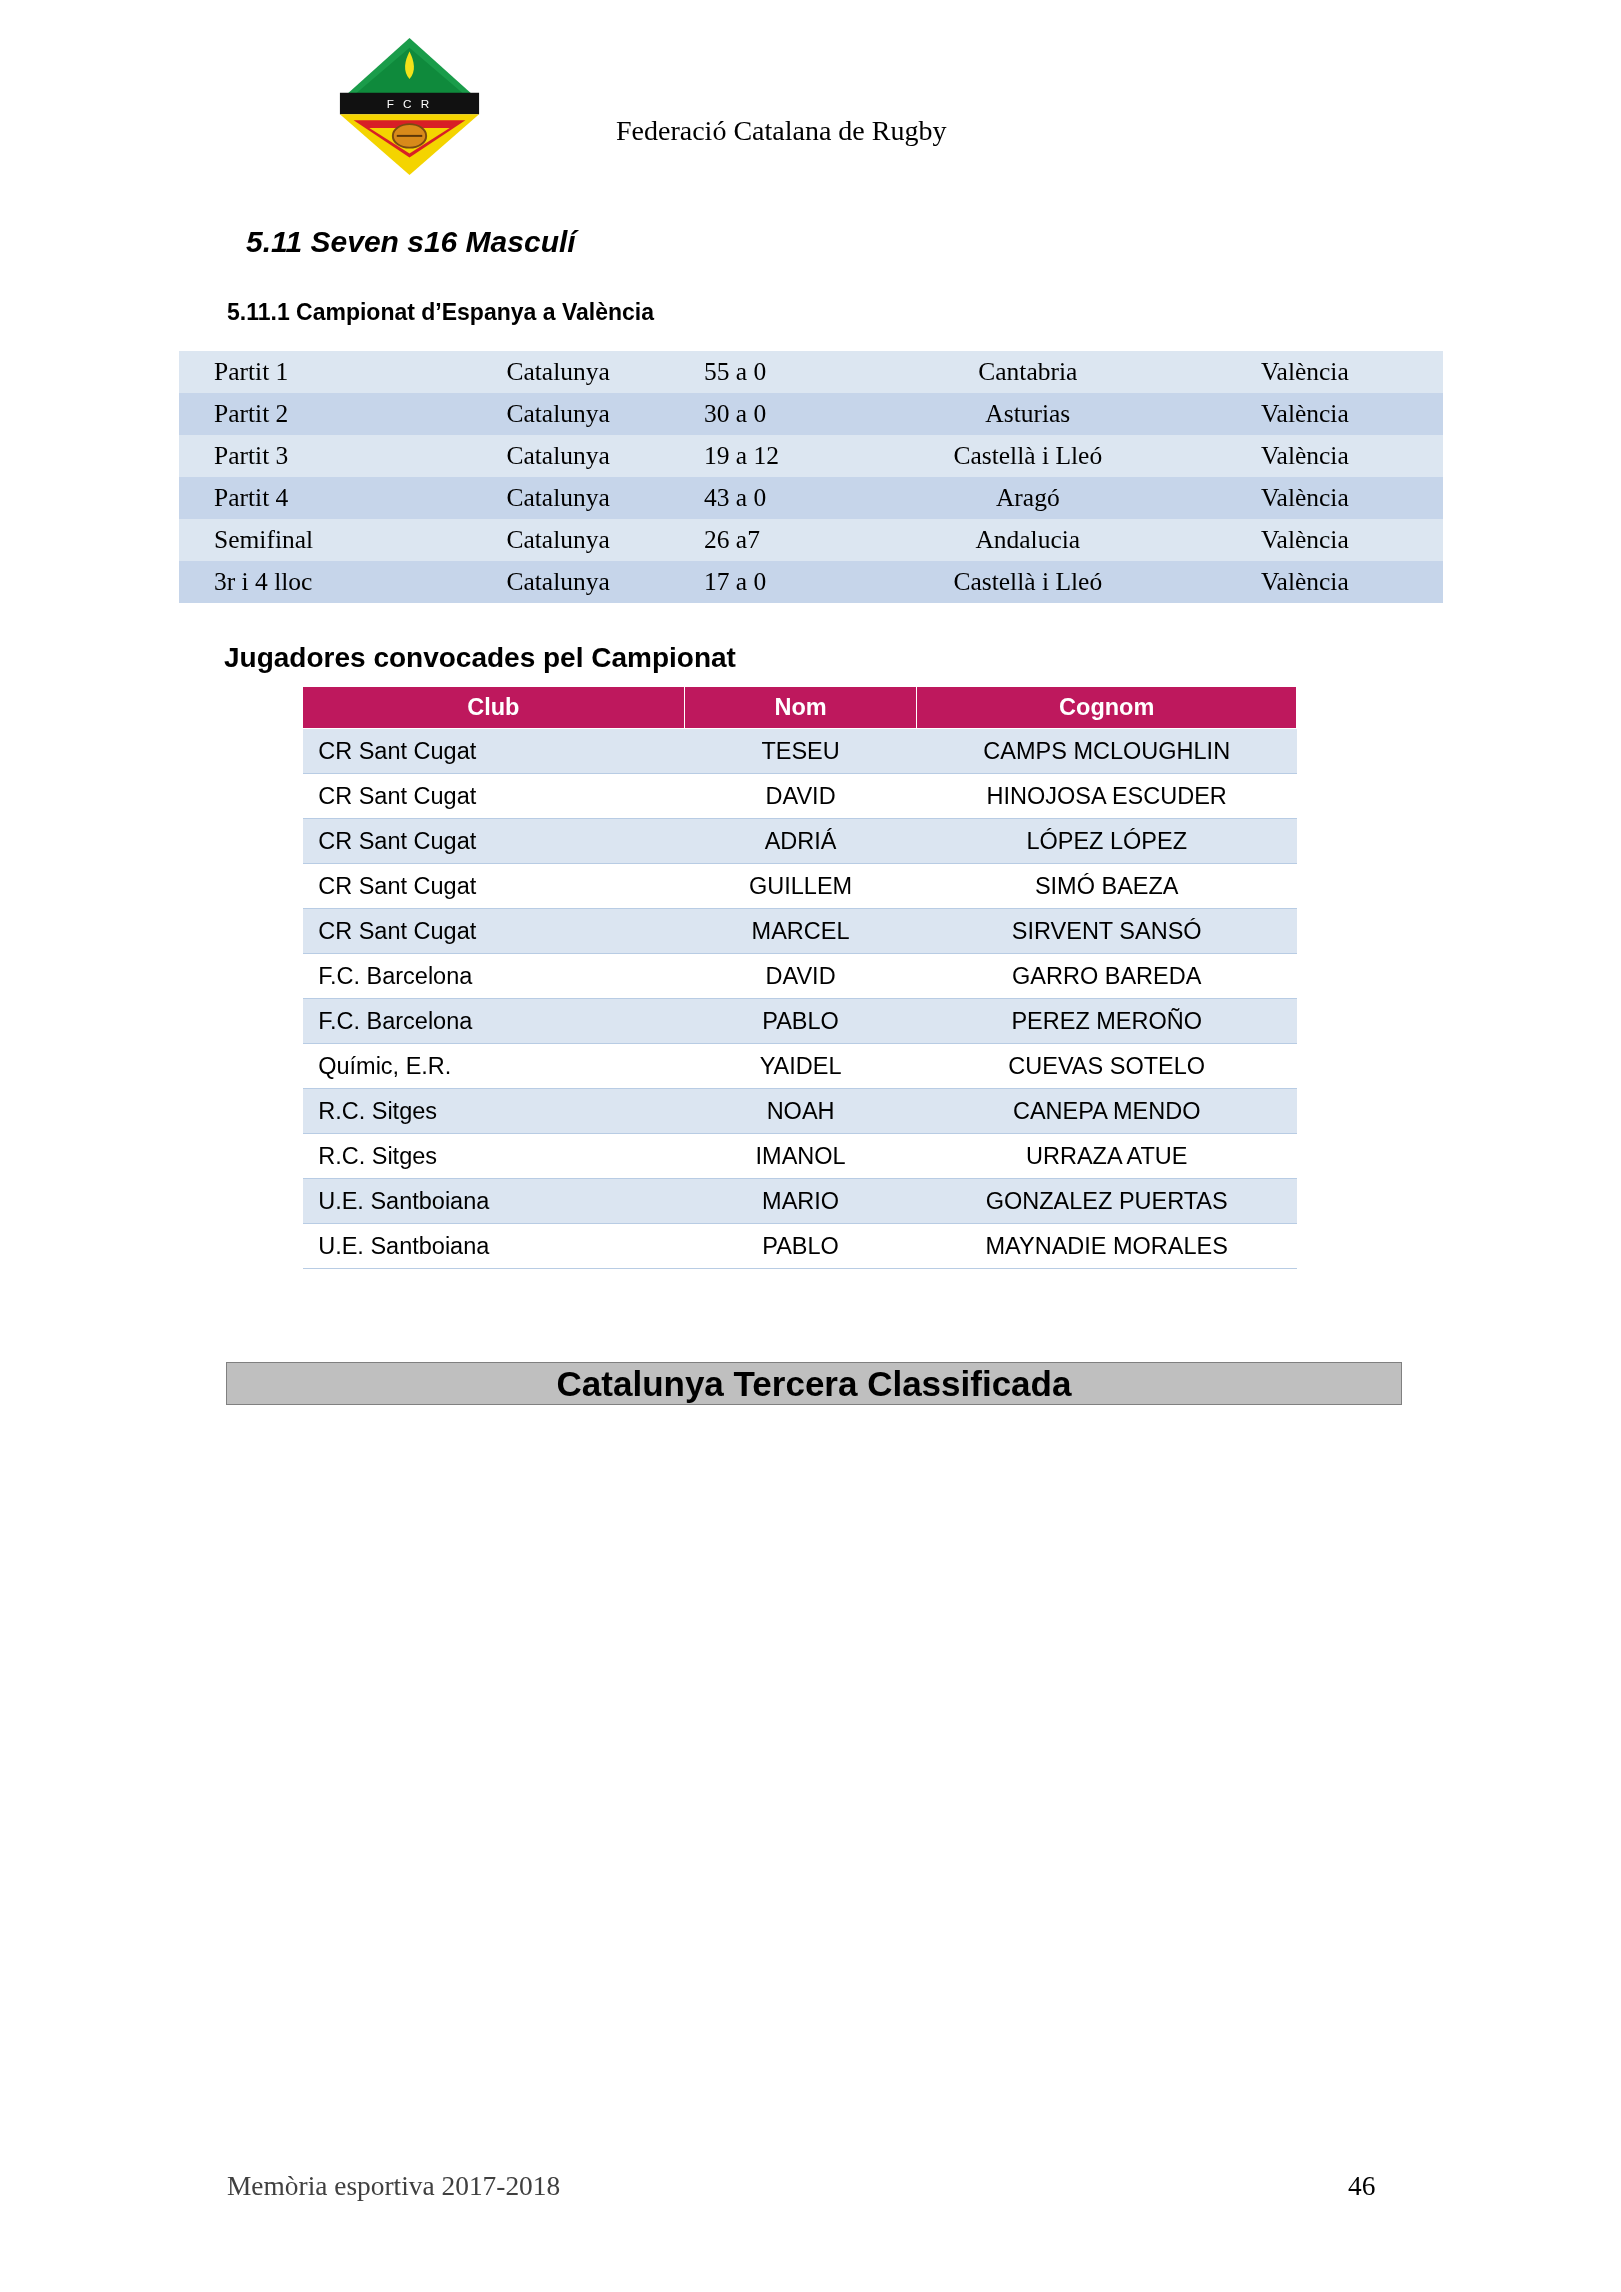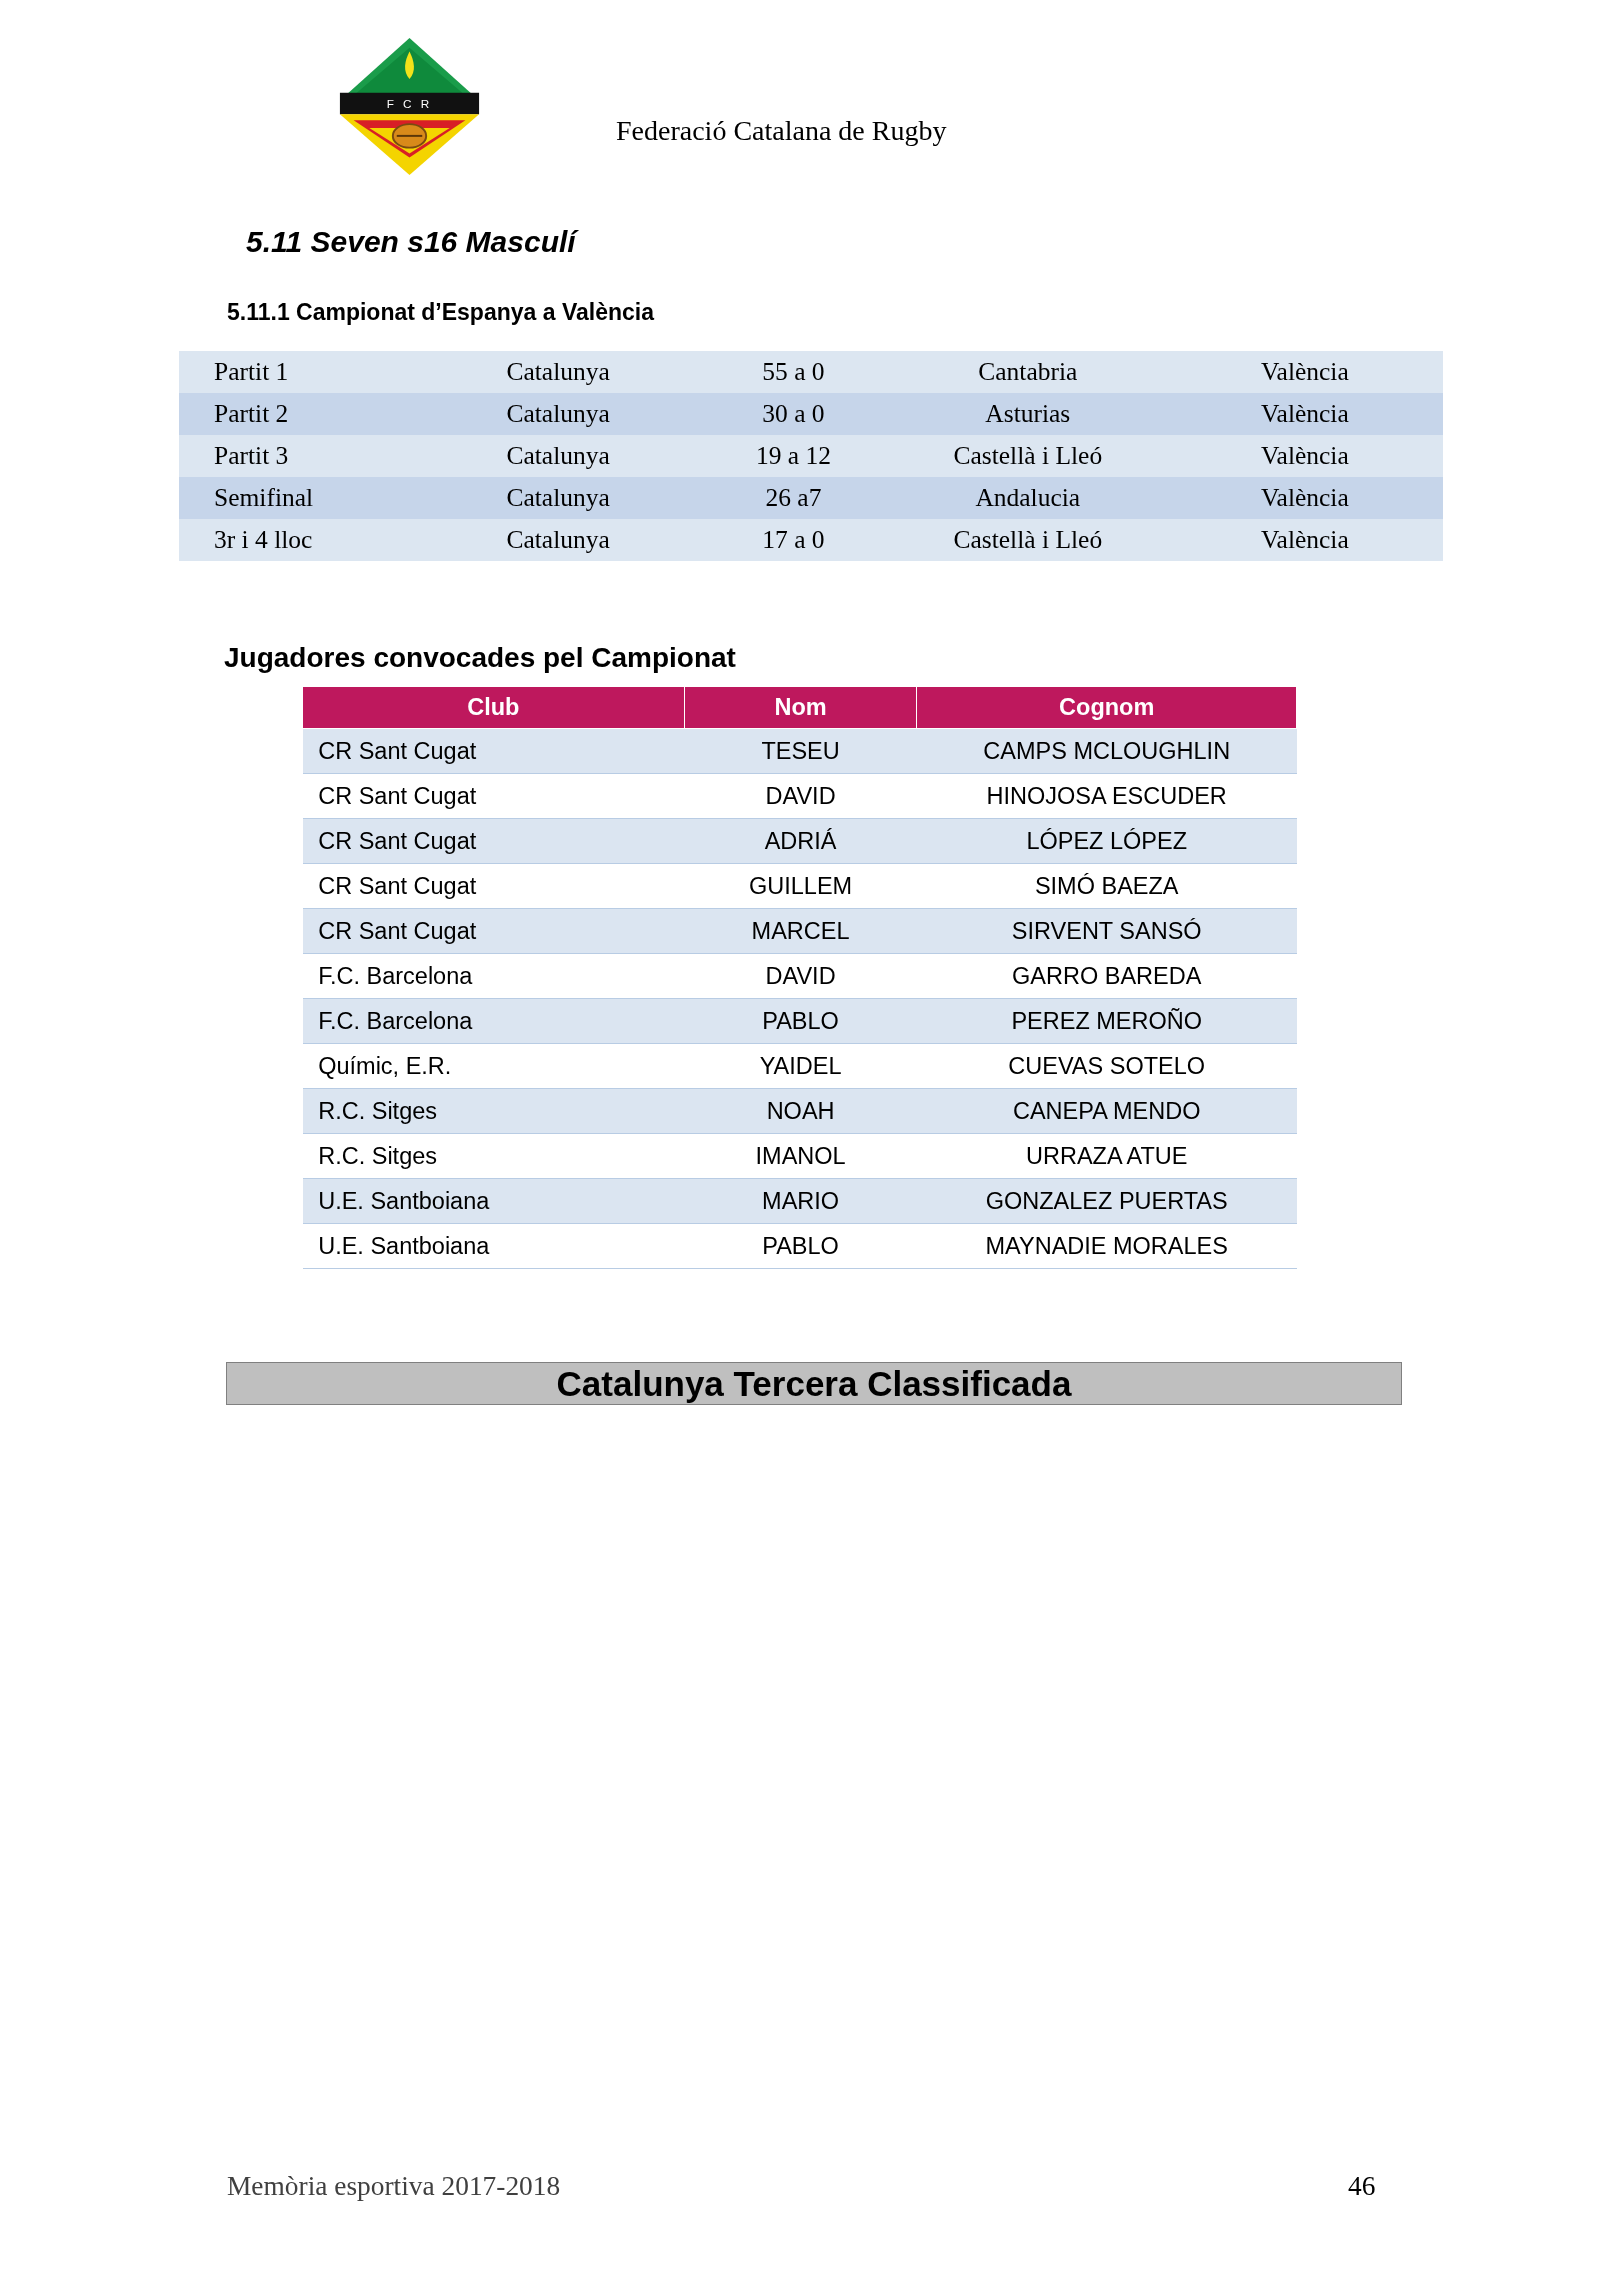--- a/index.html
+++ b/index.html
@@ -91,21 +91,21 @@
   .results td {
     height: 42px;
     padding: 0 5.9px;
     text-align: center;
     border: none;
   }
   .results tr:nth-child(odd) { background: #dce6f1; }
   .results tr:nth-child(even) { background: #c6d5ea; }
   .results td.c1 { width: 235px; text-align: left; padding-left: 35px; }
   .results td.c2 { width: 235px; }
-  .results td.c3 { width: 196px; text-align: center; padding-left: 29px; }
+  .results td.c3 { width: 196px; text-align: left; padding-left: 29px; }
   .results td.c4 { width: 284px; }
   .results td.c5 { width: 284px; }
 
   
   .players {
     position: absolute;
     left: 302px;
     top: 686px;
     width: 995px;
     border-collapse: collapse;
@@ -226,20 +226,27 @@
         <td class="c5">València</td>
       </tr>
       <tr>
         <td class="c1">Partit 3</td>
         <td class="c2">Catalunya</td>
         <td class="c3">19 a 12</td>
         <td class="c4">Castellà i Lleó</td>
         <td class="c5">València</td>
       </tr>
       <tr>
+        <td class="c1">Partit 4</td>
+        <td class="c2">Catalunya</td>
+        <td class="c3">43 a 0</td>
+        <td class="c4">Aragó</td>
+        <td class="c5">València</td>
+      </tr>
+      <tr>
         <td class="c1">Semifinal</td>
         <td class="c2">Catalunya</td>
         <td class="c3">26 a7</td>
         <td class="c4">Andalucia</td>
         <td class="c5">València</td>
       </tr>
       <tr>
         <td class="c1">3r i 4 lloc</td>
         <td class="c2">Catalunya</td>
         <td class="c3">17 a 0</td>

